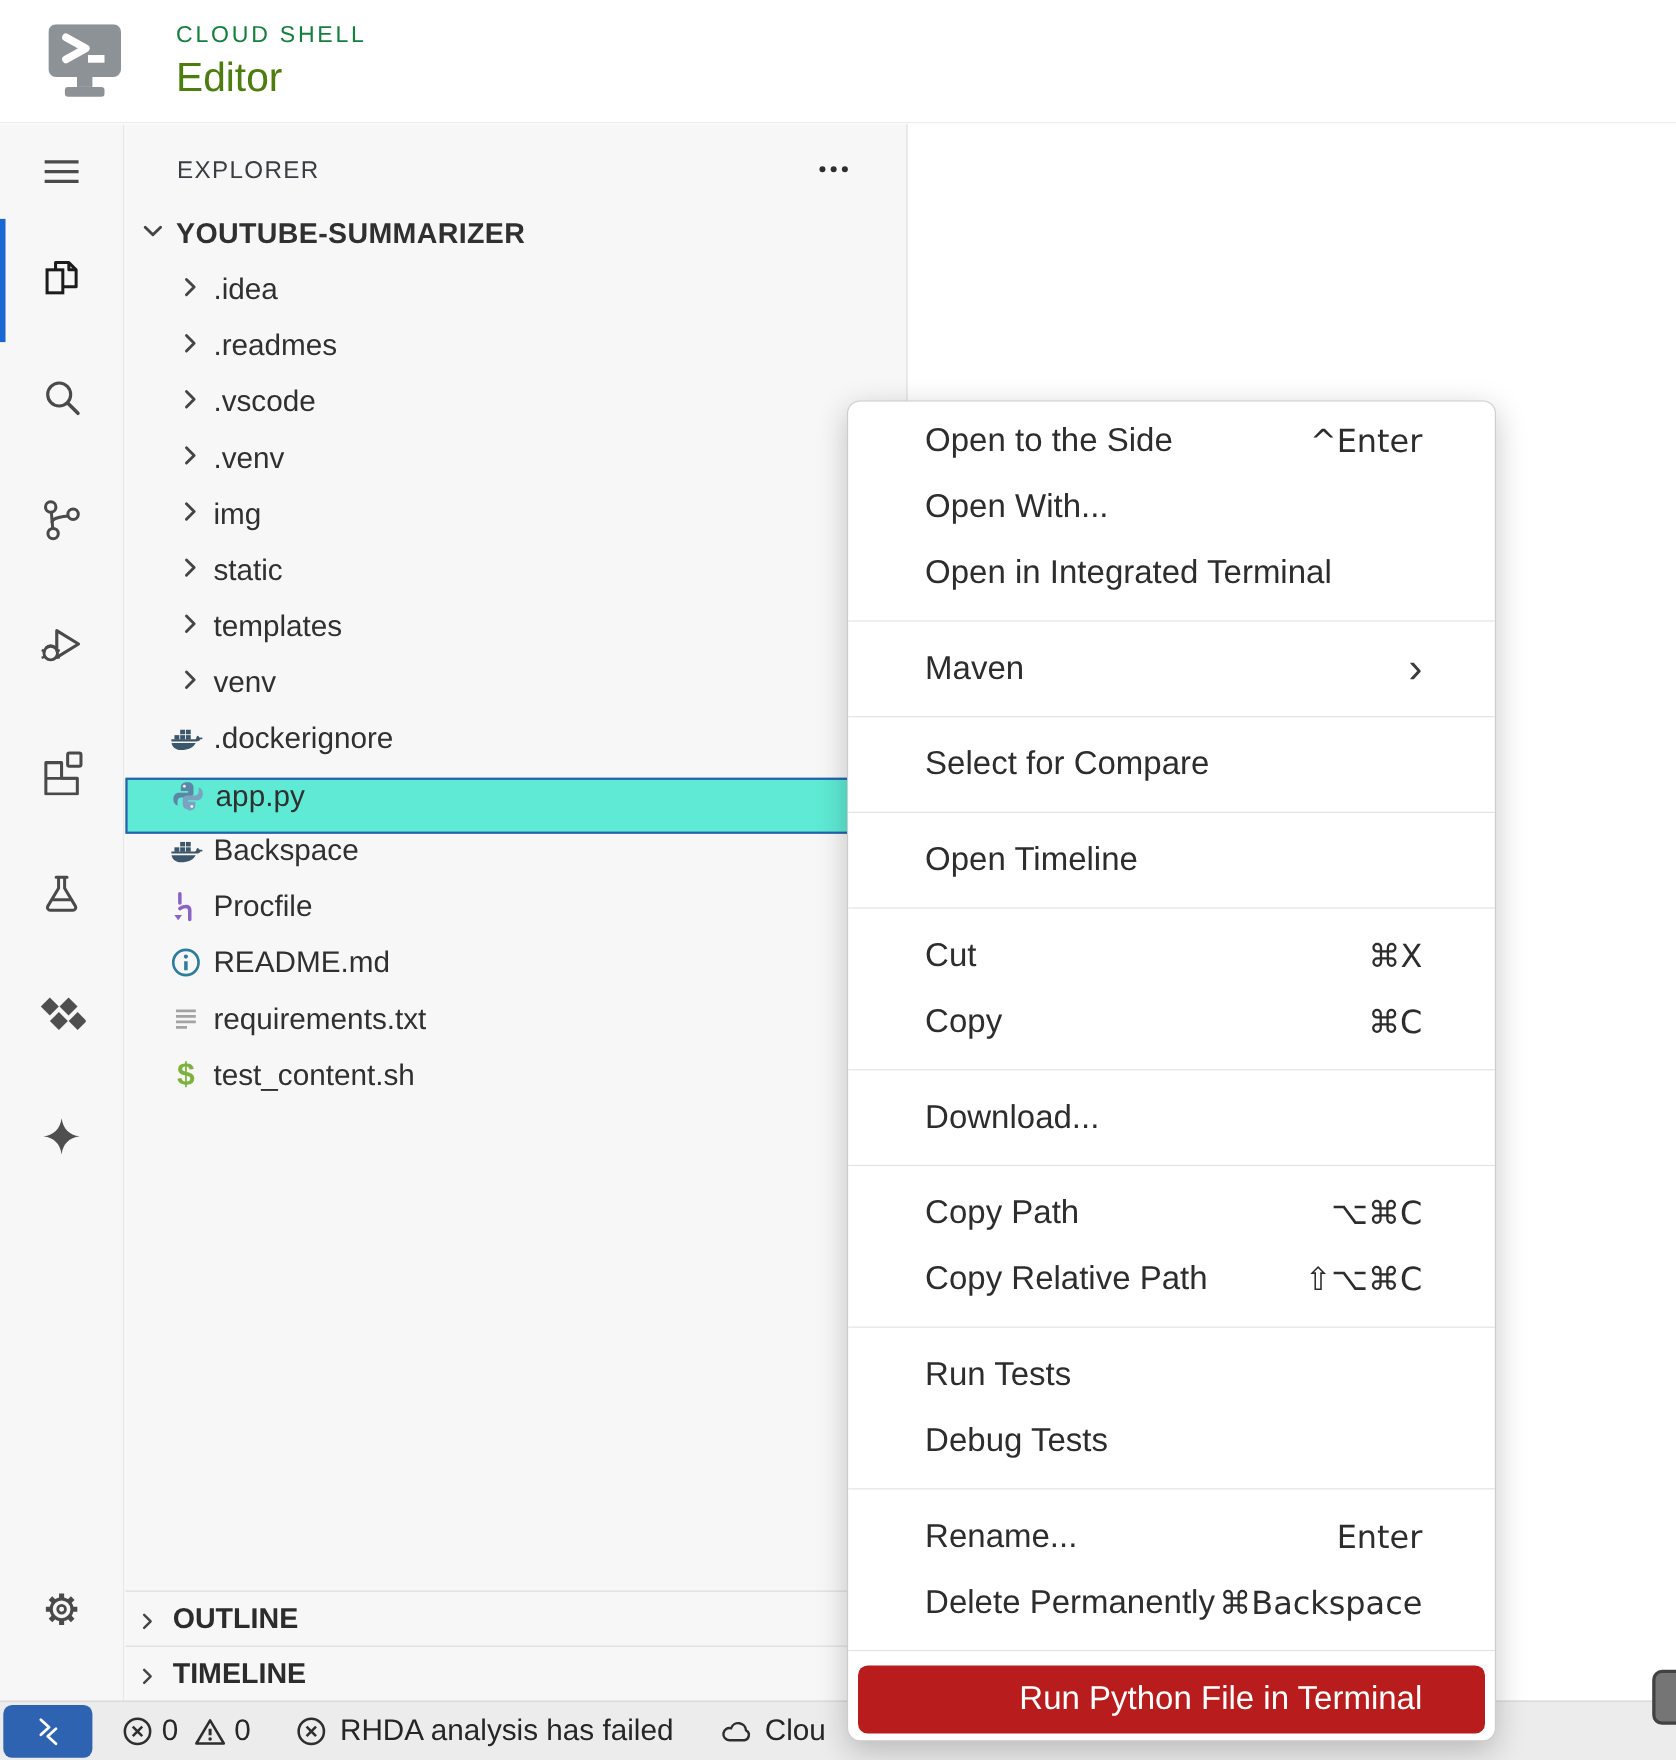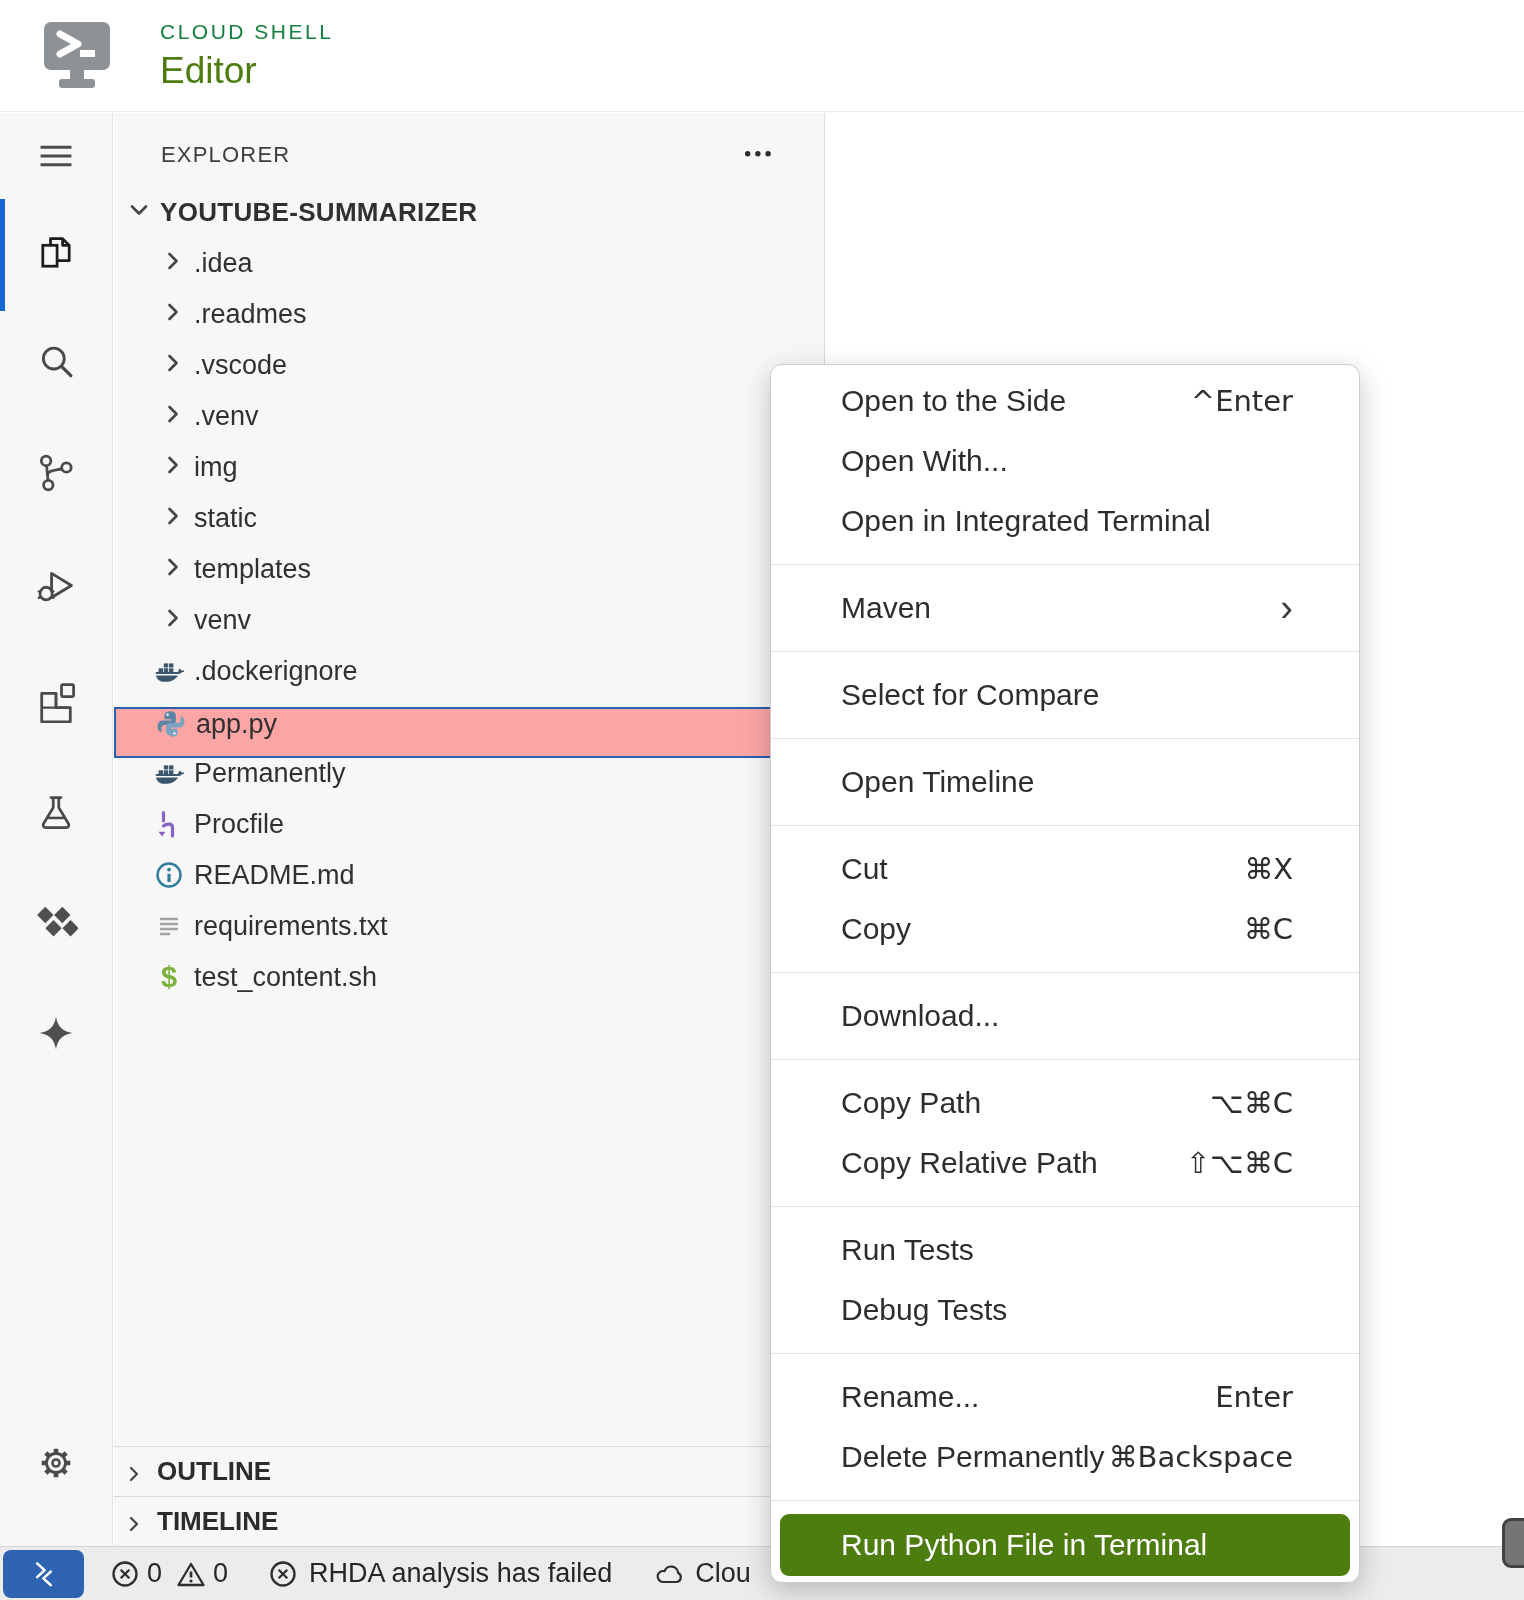--- a/index.html
+++ b/index.html
@@ -23,21 +23,21 @@
   .ab-indicator { position:absolute; left:0; top:86px; width:5px; height:112px; background:#1967d2; }
   
   .explorer { position:absolute; left:114px; top:113px; width:711px; bottom:54px; background:#f7f7f8; border-right:1px solid #dcdcdc; }
   .explorer-header { position:relative; height:84px; display:flex; align-items:center; padding-left:47px; font-size:22px; letter-spacing:1.2px; color:#3a3d41; }
   .more-actions { position:absolute; right:48px; top:32px; width:34px; height:18px; display:flex; align-items:center; }
   .tree { position:absolute; top:84px; left:0; right:0; }
   .tree-row { height:51px; display:flex; font-size:27px; color:#303030; cursor:default; }
   .tree-row.root { padding-left:12px; font-weight:bold; font-size:26px; letter-spacing:0.3px; }
   .tree-row.folder { padding-left:46px; }
   .tree-row.file { padding-left:40px; }
-  .tree-row.selected { background:#fca5a5; border:2px solid #2b5fad; }
+  .tree-row.selected { background:#5eead4; border:2px solid #2b5fad; }
   .chev { width:26px; height:26px; flex:0 0 26px; margin-right:8px; }
   .chev svg { width:26px; height:26px; }
   .ficon { width:30px; height:30px; flex:0 0 30px; margin-right:10px; display:flex; align-items:center; justify-content:center; }
   .ficon svg { width:30px; height:30px; }
   .shell-char { font-size:29px; font-weight:bold; color:#7cb23e; line-height:30px; }
   .panel-sections { position:absolute; bottom:0; left:0; right:0; }
   .section-row { height:50px; border-top:1px solid #dadada; display:flex; align-items:center; padding-left:9px; font-size:26px; font-weight:bold; color:#2c2c2c; }
   .section-row .chev { width:22px; height:22px; flex:0 0 22px; margin-right:12px; }
   .section-row .chev svg { width:22px; height:22px; }
   
@@ -48,21 +48,21 @@
   .remote svg { width:40px; height:40px; }
   .sb-group { display:flex; align-items:center; }
   .sicon { display:inline-flex; width:30px; height:30px; align-items:center; justify-content:center; }
   .sicon svg { width:30px; height:30px; }
   
   .context-menu { position:absolute; left:770px; top:364px; width:590px; background:#ffffff; border:1px solid #cccccc; border-radius:12px; box-shadow:0 8px 28px rgba(0,0,0,0.22); padding:6px 0; z-index:10; }
   .menu-item { height:60px; display:flex; align-items:center; padding:0 66px 0 70px; font-size:30px; color:#2d2d2d; white-space:nowrap; }
   .menu-item .shortcut { margin-left:auto; font-family:"DejaVu Sans","Liberation Sans",sans-serif; font-size:29px; color:#2d2d2d; }
   .menu-item .submenu-arrow { margin-left:auto; font-size:38px; color:#3c3c3c; line-height:30px; }
   .menu-sep { border-top:1px solid #e2e2e2; margin:13px 0; }
-  .menu-item.highlighted { background:#4d7c0f; color:#ffffff; border-radius:9px; margin:0 9px; padding:0 57px 0 61px; height:62px; }
+  .menu-item.highlighted { background:#b91c1c; color:#ffffff; border-radius:9px; margin:0 9px; padding:0 57px 0 61px; height:62px;justify-content:flex-end; }
   
   .corner-box { position:absolute; right:-22px; bottom:32px; width:44px; height:50px; background:#757575; border:3px solid #424242; border-radius:9px; z-index:11; }
 </style>
 </head>
 <body>
 
 <div class="header">
   <span class="logo">
     <svg viewBox="0 0 66 70">
       <rect x="0" y="0" width="66" height="48" rx="7" fill="#8d9297"></rect>
@@ -249,21 +249,21 @@
               <rect x="9.8" y="7.4" width="4.4" height="4.1"></rect>
               <rect x="15" y="7.4" width="4.4" height="4.1"></rect>
               <rect x="4.6" y="12.3" width="4.4" height="4.1"></rect>
               <rect x="9.8" y="12.3" width="4.4" height="4.1"></rect>
               <rect x="15" y="12.3" width="4.4" height="4.1"></rect>
               <path d="M1.8 18h22.5c1.8 0 3.3-.7 3.9-2 1 .2 2.3 0 2.8-.9-.9-.6-2.3-.7-3.2-.3-.5-1-1.5-1.7-2.6-2l-.9 2.2c.2.6-.3 1-1.1 1H1.8z"></path>
               <path d="M2 19.4c.6 3.6 3.4 6.4 8.6 6.4 6.6 0 11.3-2.4 13.3-6.4z"></path>
             </g>
           </svg>
         </span>
-        <span>Permanently</span>
+        <span>Backspace</span>
       </div>
       <div class="tree-row file">
         <span class="ficon">
           <svg viewBox="0 0 30 30">
             <path d="M9.5 3.5v8.5" stroke="#8a63c5" stroke-width="3.2" fill="none" stroke-linecap="round"></path>
             <path d="M9.5 17c2.5-2.2 9-3.4 9 1.4V27" stroke="#8a63c5" stroke-width="3.2" fill="none" stroke-linecap="round"></path>
             <path d="M8 27.5 L11.5 22.8 H4.5 Z" fill="#8a63c5"></path>
           </svg>
         </span>
         <span>Procfile</span>

